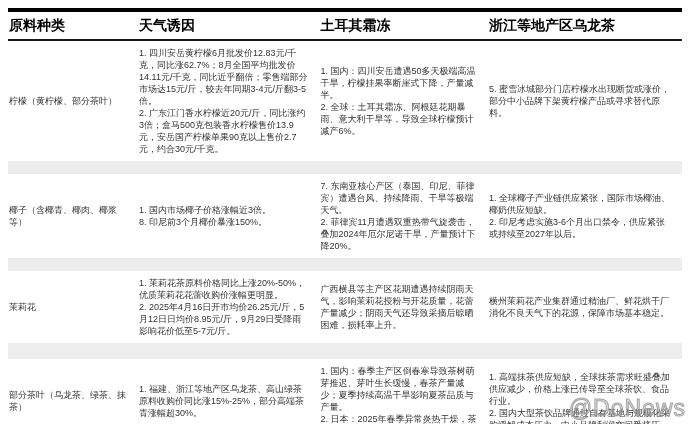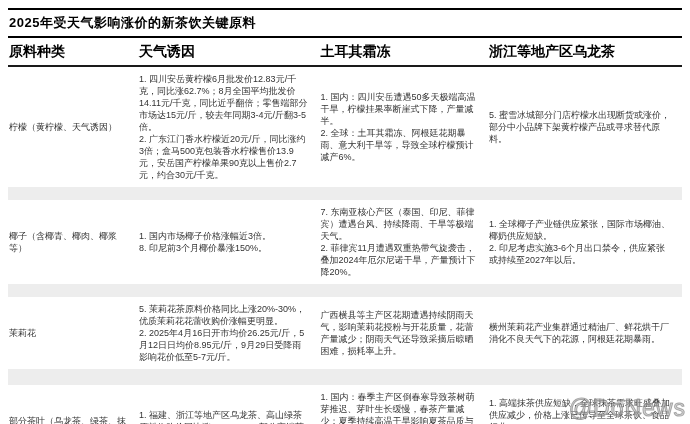--- a/index.html
+++ b/index.html
@@ -38,56 +38,55 @@
     color:rgba(165,165,165,0.40);
     -webkit-text-stroke:1px rgba(140,140,140,0.75);
     pointer-events:none;white-space:nowrap;
   }
 </style>
 </head>
 <body>
 
 <div class="page">
   <div class="rule-top"></div>
-  <div class="page-title">2025年受天气影响涨价的新茶饮关键原料</div>
   <div class="rule-title"></div>
 
   <div class="tbl">
     <div class="hrow">
       <div class="hcell c1">原料种类</div>
       <div class="hcell c2">天气诱因</div>
       <div class="hcell c3">土耳其霜冻</div>
       <div class="hcell c4">浙江等地产区乌龙茶</div>
     </div>
 
     <div class="drow r1">
-      <div class="cell c1">柠檬（黄柠檬、天气诱因）</div>
+      <div class="cell c1">柠檬（黄柠檬、部分茶叶）</div>
       <div class="cell c2">1. 四川安岳黄柠檬6月批发价12.83元/千克，同比涨62.7%；8月全国平均批发价14.11元/千克，同比近乎翻倍；零售端部分市场达15元/斤，较去年同期3-4元/斤翻3-5倍。
 2. 广东江门香水柠檬近20元/斤，同比涨约3倍；盒马500克包装香水柠檬售价13.9元，安岳国产柠檬单果90克以上售价2.7元，约合30元/千克。</div>
       <div class="cell c3">1. 国内：四川安岳遭遇50多天极端高温干旱，柠檬挂果率断崖式下降，产量减半。
 2. 全球：土耳其霜冻、阿根廷花期暴雨、意大利干旱等，导致全球柠檬预计减产6%。</div>
       <div class="cell c4">5. 蜜雪冰城部分门店柠檬水出现断货或涨价，部分中小品牌下架黄柠檬产品或寻求替代原料。</div>
     </div>
 
     <div class="drow r2">
       <div class="cell c1">椰子（含椰青、椰肉、椰浆等）</div>
       <div class="cell c2">1. 国内市场椰子价格涨幅近3倍。
 8. 印尼前3个月椰价暴涨150%。</div>
       <div class="cell c3">7. 东南亚核心产区（泰国、印尼、菲律宾）遭遇台风、持续降雨、干旱等极端天气。
 2. 菲律宾11月遭遇双重热带气旋袭击，叠加2024年厄尔尼诺干旱，产量预计下降20%。</div>
       <div class="cell c4">1. 全球椰子产业链供应紧张，国际市场椰油、椰奶供应短缺。
 2. 印尼考虑实施3-6个月出口禁令，供应紧张或持续至2027年以后。</div>
     </div>
 
     <div class="drow r3">
       <div class="cell c1">茉莉花</div>
-      <div class="cell c2">5. 茉莉花茶原料价格同比上涨20%-30%，优质茉莉花花蕾收购价涨幅更明显。
+      <div class="cell c2">1. 茉莉花茶原料价格同比上涨20%-50%，优质茉莉花花蕾收购价涨幅更明显。
 2. 2025年4月16日开市均价26.25元/斤，5月12日日均价8.95元/斤，9月29日受降雨影响花价低至5-7元/斤。</div>
       <div class="cell c3">广西横县等主产区花期遭遇持续阴雨天气，影响茉莉花授粉与开花质量，花蕾产量减少；阴雨天气还导致采摘后晾晒困难，损耗率上升。</div>
-      <div class="cell c4">横州茉莉花产业集群通过精油厂、鲜花烘干厂消化不良天气下的花源，阿根廷花期暴雨。</div>
+      <div class="cell c4">横州茉莉花产业集群通过精油厂、鲜花烘干厂消化不良天气下的花源，保障市场基本稳定。</div>
     </div>
 
     <div class="drow r4">
       <div class="cell c1">部分茶叶（乌龙茶、绿茶、抹茶）</div>
       <div class="cell c2">1. 福建、浙江等地产区乌龙茶、高山绿茶原料收购价同比涨15%-25%，部分高端茶青涨幅超30%。</div>
       <div class="cell c3">1. 国内：春季主产区倒春寒导致茶树萌芽推迟、芽叶生长缓慢，春茶产量减少；夏季持续高温干旱影响夏茶品质与产量。
 2. 日本：2025年春季异常炎热干燥，茶树生长受胁迫，影响叶片品质与产量。</div>
       <div class="cell c4">1. 高端抹茶供应短缺，全球抹茶需求旺盛叠加供应减少，价格上涨已传导至全球茶饮、食品行业。
 2. 国内大型茶饮品牌通过自有基地与规模化采购缓解成本压力，中小品牌利润空间受挤压。</div>
     </div>

